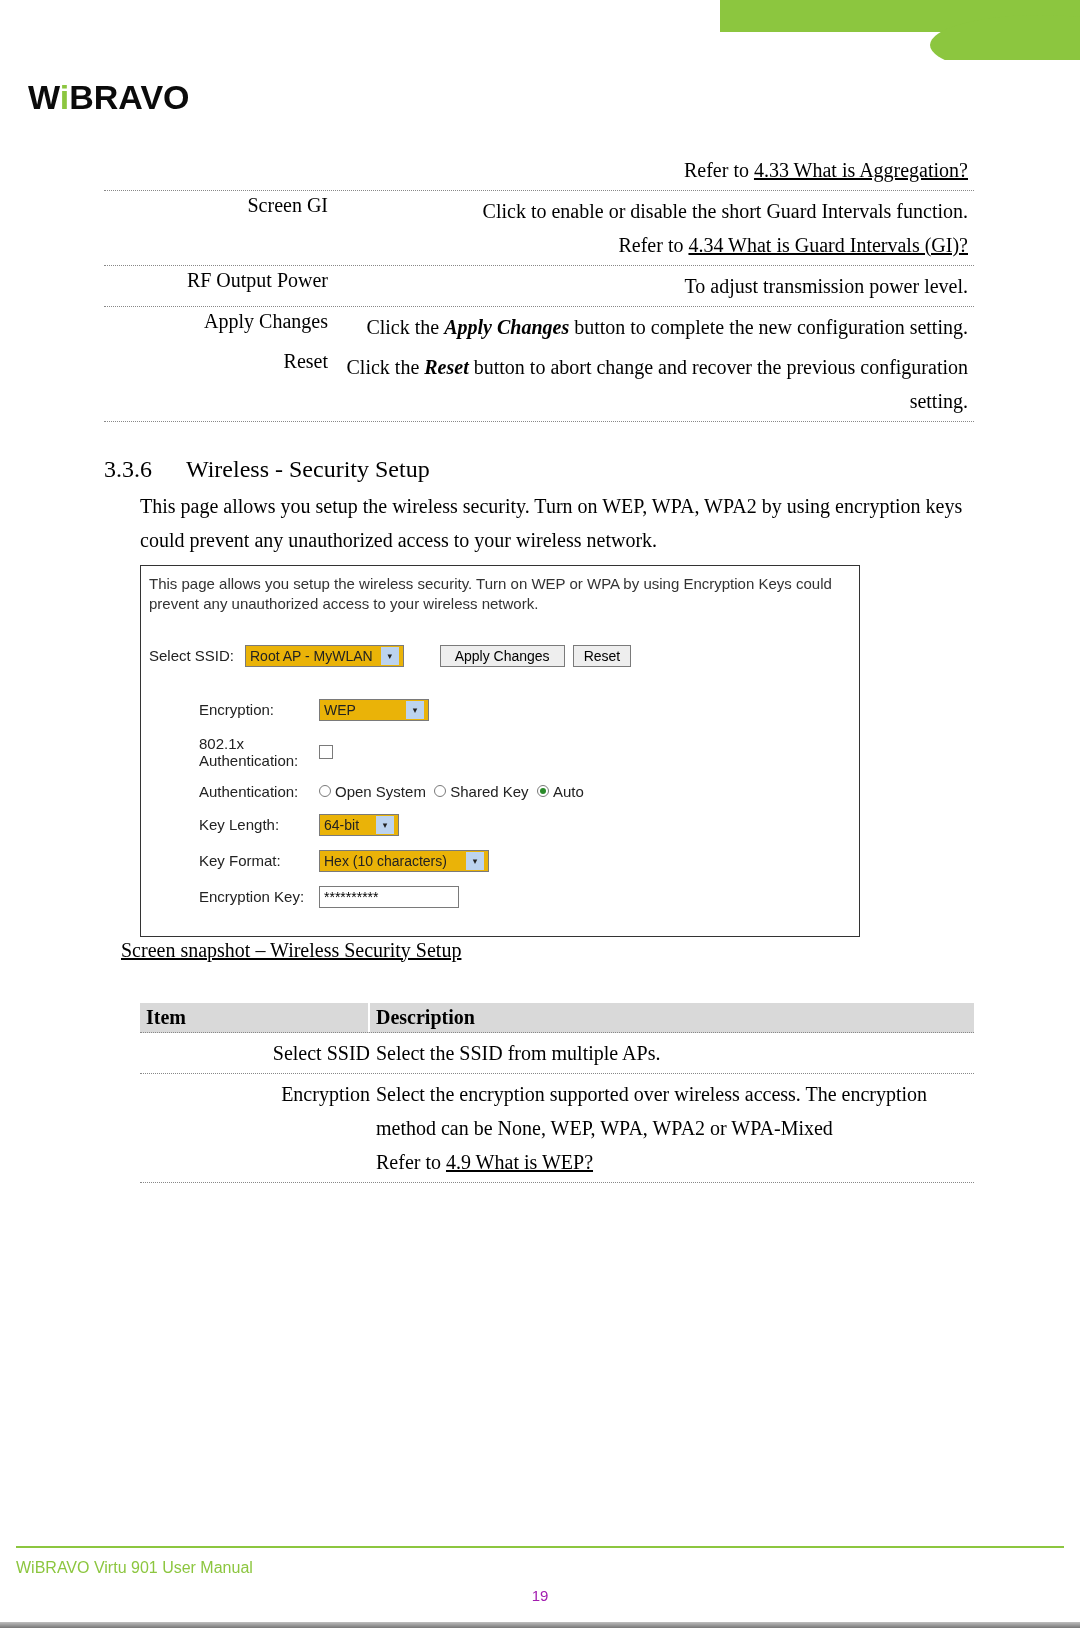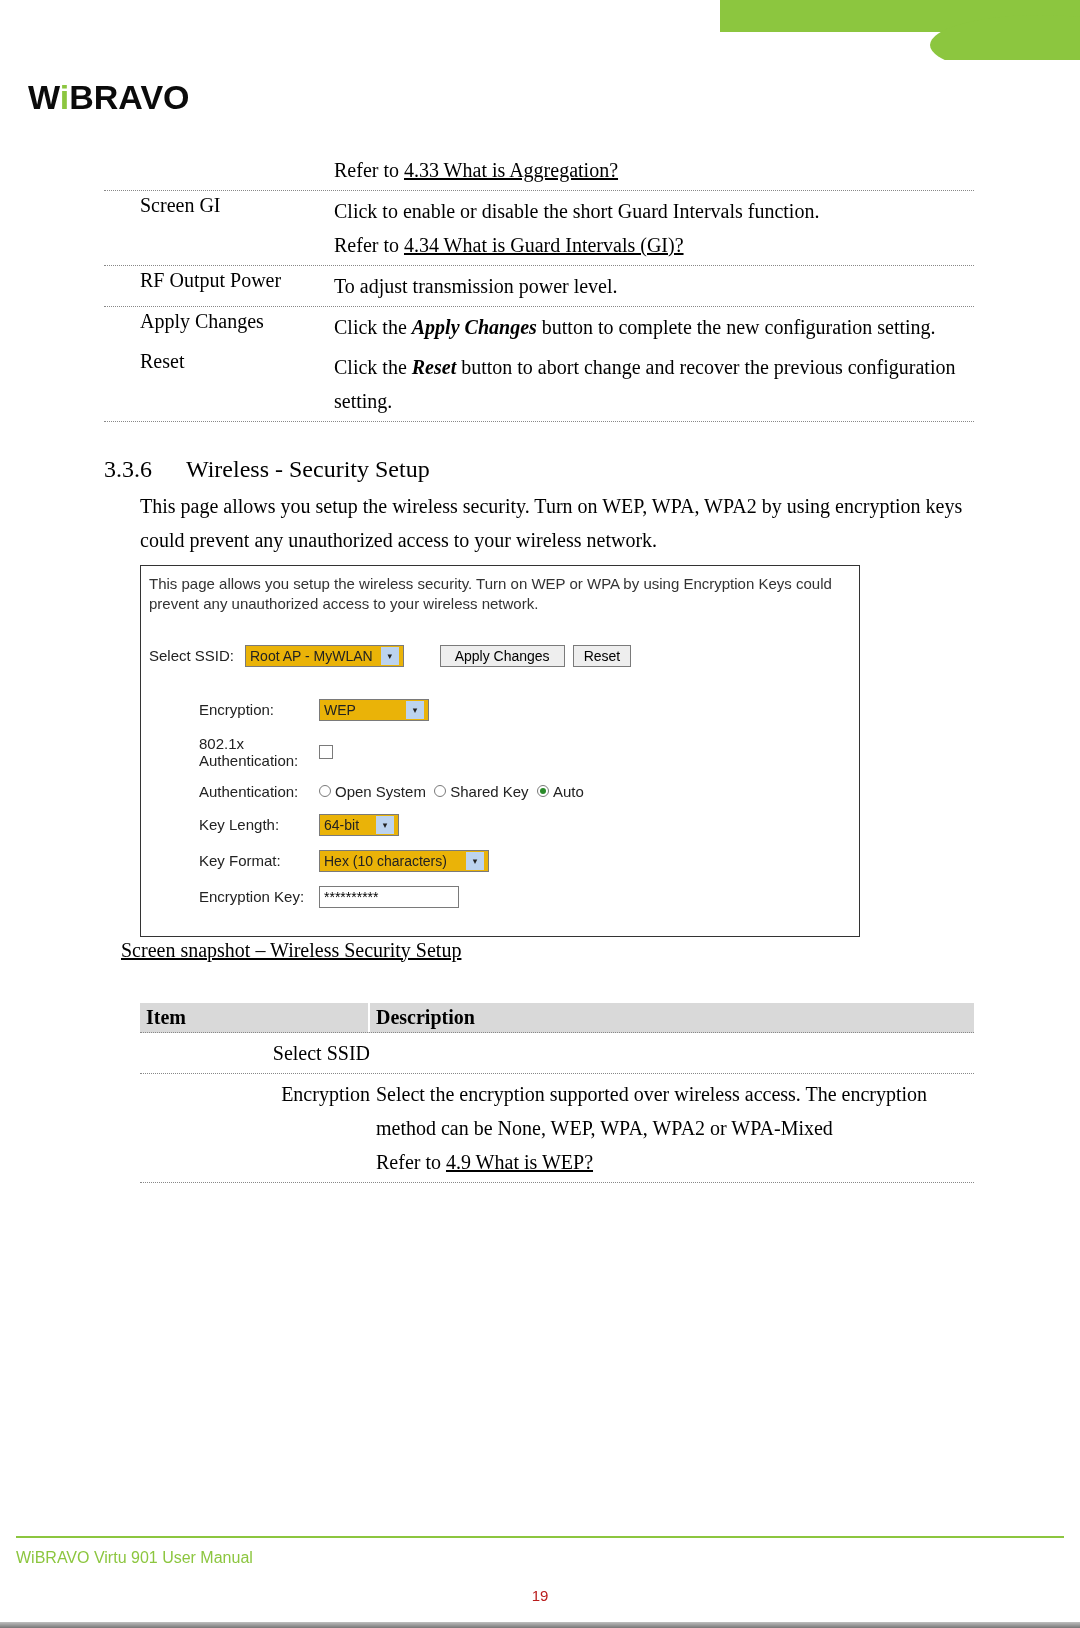--- a/index.html
+++ b/index.html
@@ -45,20 +45,21 @@
   .content {
     position: absolute;
     top: 150px;
     left: 104px;
     width: 870px;
   }
   .row {
     display: flex;
     border-bottom: 1px dotted #888;
     padding: 3px 0;
+    text-align: right;
   }
   .row.topline { border-top: 1px dotted #888; }
   .row .c1 {
     width: 230px;
     padding-left: 36px;
     padding-right: 6px;
   }
   .row .c2 {
     flex: 1;
     padding-right: 6px;
@@ -197,24 +198,24 @@
     border-top: 2px solid #8cc63f;
     padding-top: 11px;
   }
   .footer-text {
     color: #8cc63f;
     font-family: Arial, sans-serif;
     font-size: 16px;
   }
   .page-num {
     text-align: center;
-    color: #b91c1c;
+    color: #a21caf;
     font-family: Arial, sans-serif;
     font-size: 15px;
-    margin-top: 20px;
+    margin-top: 10px;
   }
   .bottom-edge {
     position: absolute;
     left: 0; right: 0; bottom: 0;
     height: 6px;
     background: linear-gradient(#bfbfbf,#777);
   }
 </style>
 </head>
 <body>
@@ -334,20 +335,21 @@
 
   <div class="caption">Screen snapshot – Wireless Security Setup</div>
 
   <div class="table2">
     <div class="hdr">
       <div class="c1h">Item</div>
       <div class="c2h">Description</div>
     </div>
     <div class="t2row">
       <div class="c1t">Select SSID</div>
+      <div class="c2t">Select the SSID from multiple APs.</div>
     </div>
     <div class="t2row">
       <div class="c1t">Encryption</div>
       <div class="c2t">
         <div>Select the encryption supported over wireless access. The encryption method can be None, WEP, WPA, WPA2 or WPA-Mixed</div>
         <div>
           <span>Refer to </span><span class="underline">4.9 What is WEP?</span>
         </div>
       </div>
     </div>

